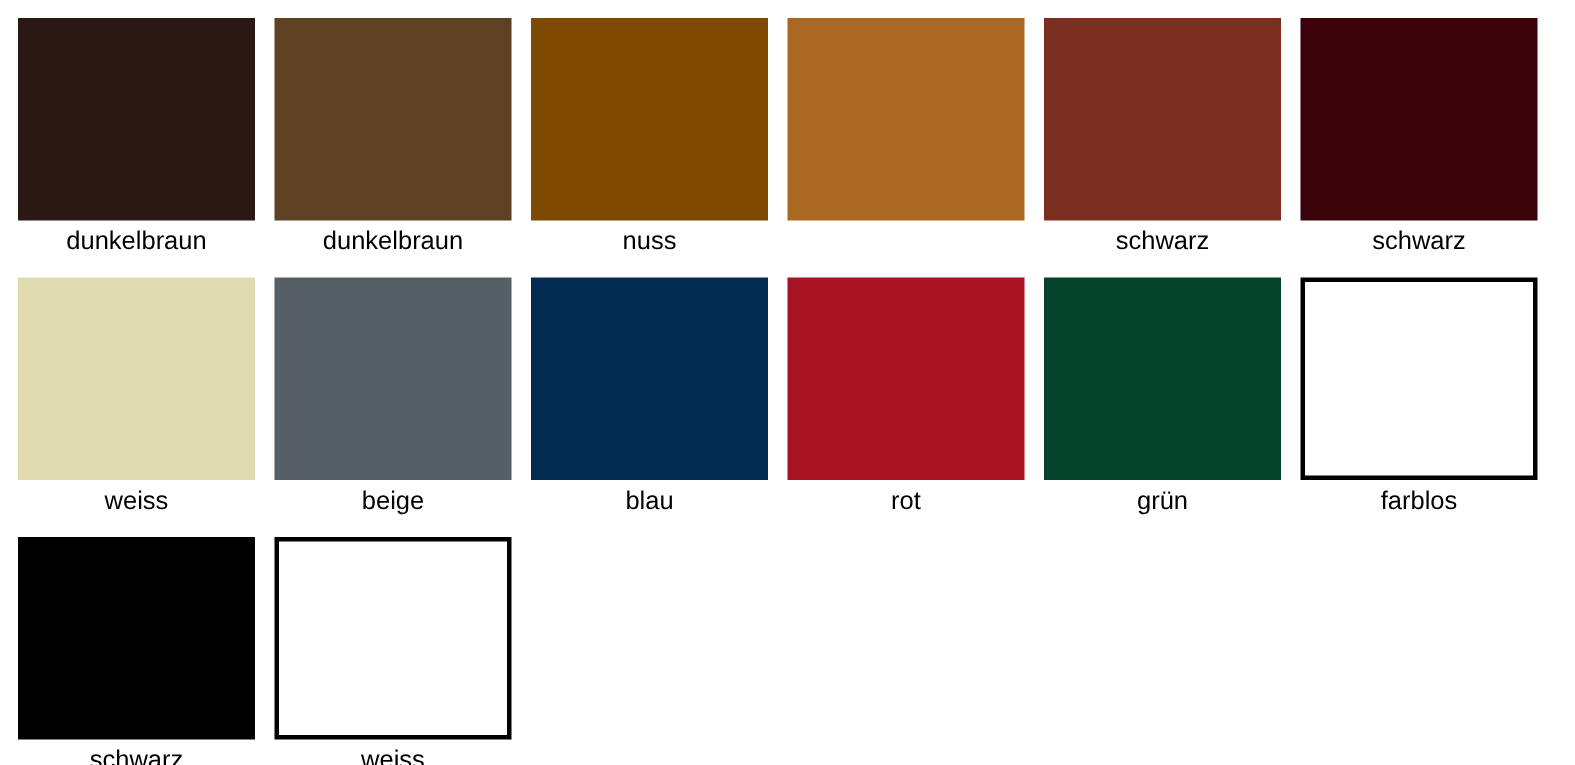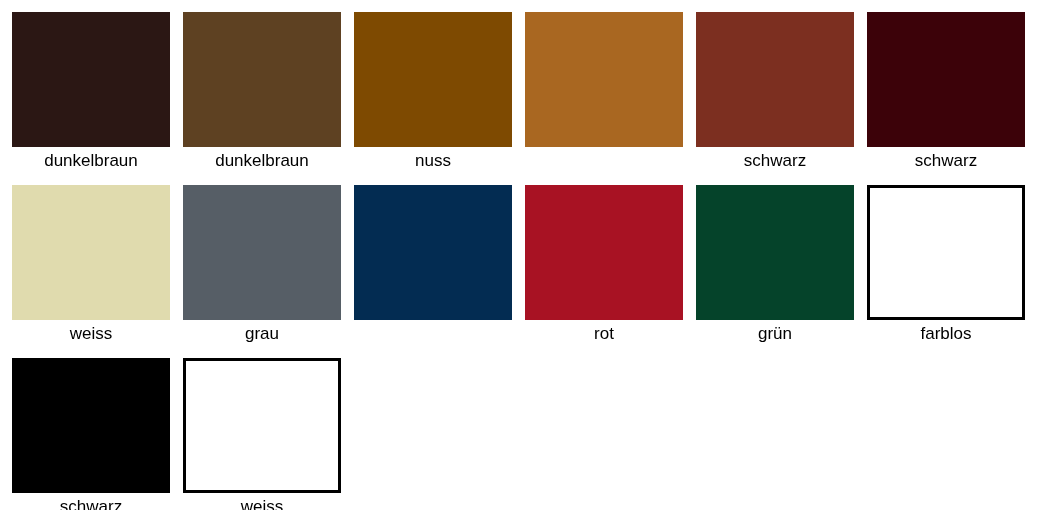--- a/index.html
+++ b/index.html
@@ -88,24 +88,25 @@
       <div class="swatch-cell">
         <div class="swatch-chip" style="background-color: rgb(60, 2, 9);"></div>
         <span class="swatch-label">schwarz</span>
       </div>
       <div class="swatch-cell">
         <div class="swatch-chip" style="background-color: rgb(224, 219, 174);"></div>
         <span class="swatch-label">weiss</span>
       </div>
       <div class="swatch-cell">
         <div class="swatch-chip" style="background-color: rgb(86, 94, 102);"></div>
-        <span class="swatch-label">grau</span>
+        <span class="swatch-label">beige</span>
       </div>
       <div class="swatch-cell">
         <div class="swatch-chip" style="background-color: rgb(3, 44, 82);"></div>
+        <span class="swatch-label">blau</span>
       </div>
       <div class="swatch-cell">
         <div class="swatch-chip" style="background-color: rgb(168, 18, 35);"></div>
         <span class="swatch-label">rot</span>
       </div>
       <div class="swatch-cell">
         <div class="swatch-chip" style="background-color: rgb(5, 67, 42);"></div>
         <span class="swatch-label">grün</span>
       </div>
       <div class="swatch-cell">

